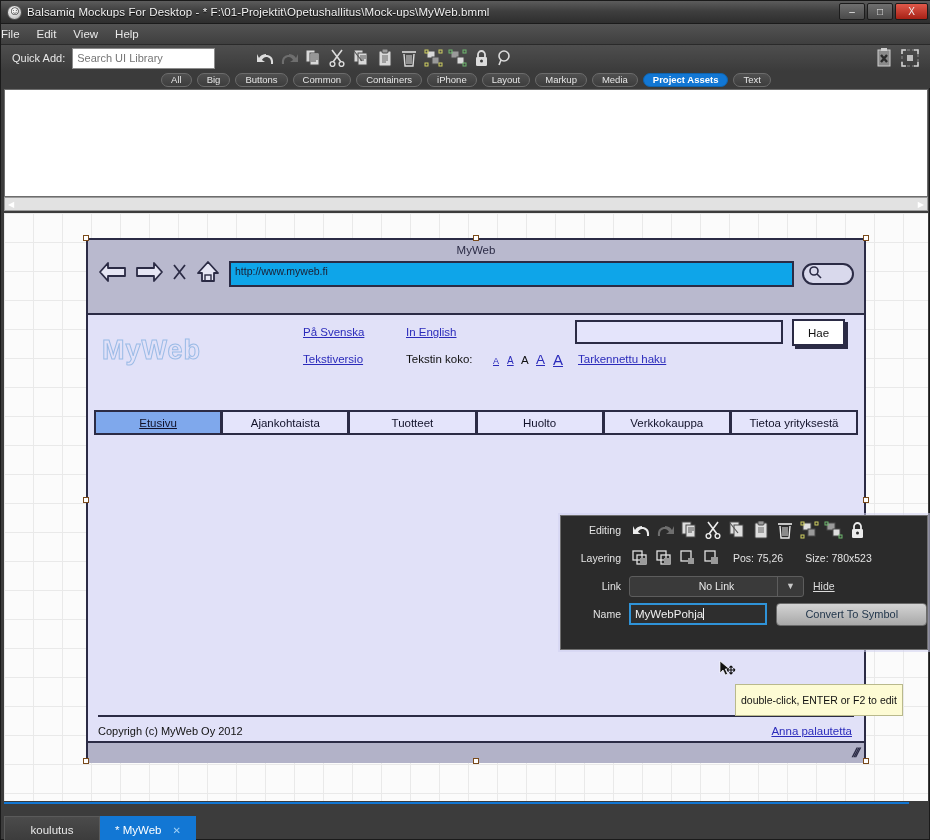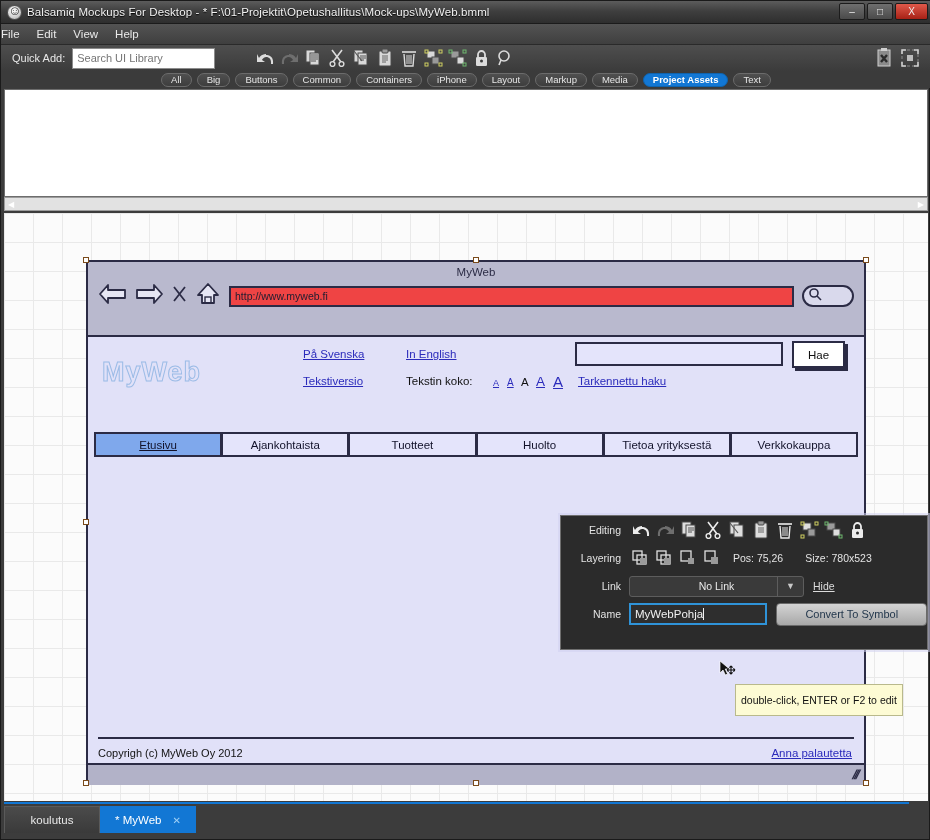--- a/index.html
+++ b/index.html
@@ -63,30 +63,30 @@
 
   
   .canvas { position:absolute; left:3px; top:212px; width:924px; height:588px;
      background:#fbfbfb;
      background-image:linear-gradient(to right,#e9e9e9 1px,transparent 1px),
                       linear-gradient(to bottom,#e9e9e9 1px,transparent 1px);
      background-size:29px 29px; overflow:hidden; }
 
   
   .mockup { position:absolute; left:82px; top:25px; width:780px; height:523px;
-     background:#e4e4f6; border:2px solid #2b2b45;margin-top:22px; }
+     background:#e4e4f6; border:2px solid #2b2b45; }
   .sel-handle { position:absolute; width:6px; height:6px; background:#ffffff;
      border:1px solid #7a4a1a; }
 
   .brchrome { position:absolute; left:0; top:0; width:100%; height:75px;
      background:#b9b9ce; border-bottom:2px solid #2b2b45; }
   .brtitle { text-align:center; font-size:11.5px; color:#2b2b45; padding-top:4px;
      font-family:"Liberation Sans",sans-serif; }
   .brrow { display:flex; align-items:center; padding:0 10px; margin-top:3px; gap:8px; }
-  .urlbar { flex:1; height:21px; background:#ef4444; border:2px solid #2b2b45;
+  .urlbar { flex:1; height:26px; background:#0ea5e9; border:2px solid #2b2b45;
      font-size:10.5px; color:#1d1d30; line-height:17px; padding-left:4px; }
   .searchpill { width:52px; height:22px; border:2px solid #2b2b45; border-radius:11px;
      background:#d9d9ec; display:flex; align-items:center; padding-left:4px; }
 
   .page { position:absolute; left:0; top:75px; width:100%; height:448px; background:#e1e1f8; }
   .logo { position:absolute; left:14px; top:20px; font-size:27px; font-weight:bold;
      color:#e1e1f8; -webkit-text-stroke:1px #9bbbe6; letter-spacing:1px;
      font-family:"Liberation Sans",sans-serif; }
   .lnk { color:#2b2bbb; text-decoration:underline; font-size:11.5px; white-space:nowrap; }
   .navbar { position:absolute; left:6px; top:95px; right:6px; height:25px; display:flex; }
@@ -138,21 +138,21 @@
      color:#f0f0f0; font-size:11.5px; padding-left:4px; line-height:18px; }
   .gp-caretbar { display:inline-block; width:1px; height:12px; background:#f0f0f0;
      vertical-align:-2px; }
   .gp-btn { margin-left:9px; width:175px; height:23px; border-radius:4px;
      background:linear-gradient(to bottom,#d4d4d4,#a8a8a8); border:1px solid #6a6a6a;
      color:#24384d; font-size:11px; display:flex; align-items:center; justify-content:center; }
 
   
   .tabbar { position:absolute; left:3px; top:801px; width:905px; height:36px;
      background:#3c3c3c; border-top:2px solid #1277d4; display:flex;
-     align-items:flex-start; padding-top:2px; }
+     align-items:flex-start; padding-top:12px; }
   .ftab { height:27px; min-width:96px; padding:0 14px; display:flex; align-items:center;
      justify-content:center; font-size:11.5px; color:#e8e8e8;
      background:linear-gradient(to bottom,#4b4b4b,#3a3a3a); border:1px solid #5a5a5a;
      border-bottom:none; }
   .ftab.sel { background:#1277d4; color:#fff; border-color:#1277d4; }
   .ftab .x { margin-left:11px; color:#9fd0f7; font-size:10px; }
 </style>
 </head>
 <body>
 
@@ -345,22 +345,22 @@
         <a class="lnk" style="position:absolute;left:490px;top:38px;">Tarkennettu haku</a>
 
         <div style="position:absolute;left:487px;top:5px;width:208px;height:24px;background:#e4e4fb;border:2px solid #2b2b45;"></div>
         <div style="position:absolute;left:704px;top:4px;width:53px;height:27px;background:#ffffff;border:2px solid #2b2b45;box-shadow:3px 3px 0 #2b2b45;display:flex;align-items:center;justify-content:center;font-size:11.5px;color:#111;">Hae</div>
 
         <div class="navbar">
           <div class="navtab active">Etusivu</div>
           <div class="navtab">Ajankohtaista</div>
           <div class="navtab">Tuotteet</div>
           <div class="navtab">Huolto</div>
+          <div class="navtab">Verkkokauppa</div>
           <div class="navtab">Tietoa yrityksestä</div>
-          <div class="navtab">Verkkokauppa</div>
         </div>
 
         <div class="footline"></div>
         <div class="foottext">Copyrigh (c) MyWeb Oy  2012</div>
         <a class="lnk footlink">Anna palautetta</a>
 
         <div class="statusbar">
           <span class="grip">///</span>
         </div>
       </div>

